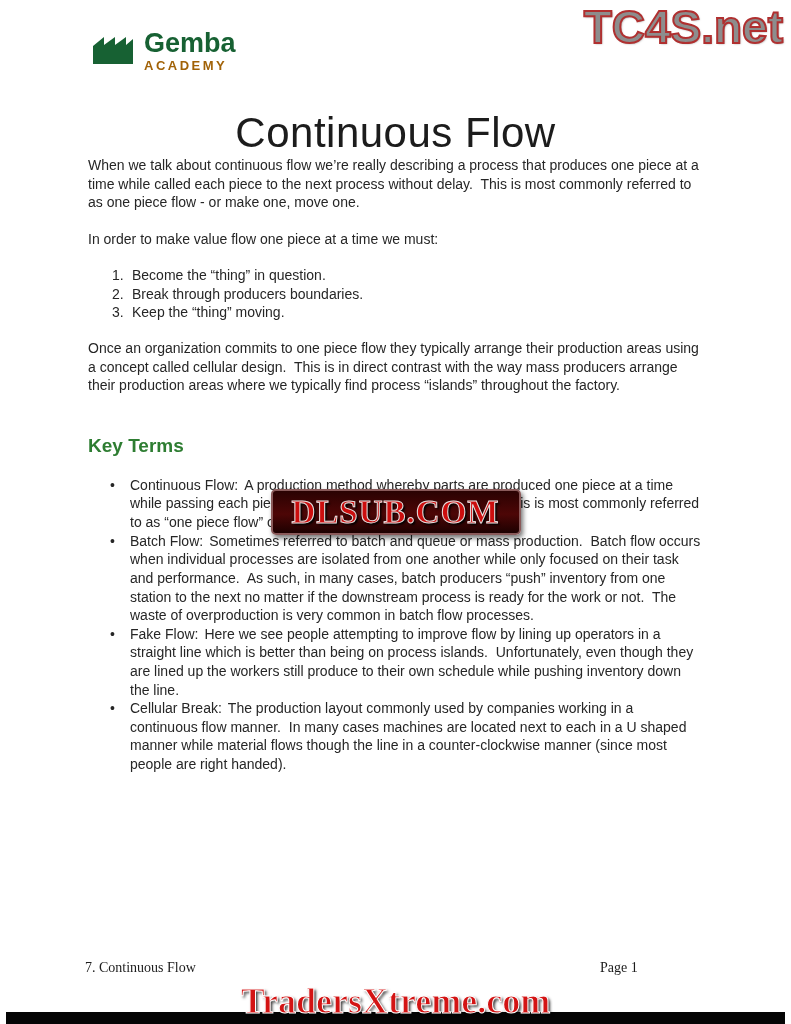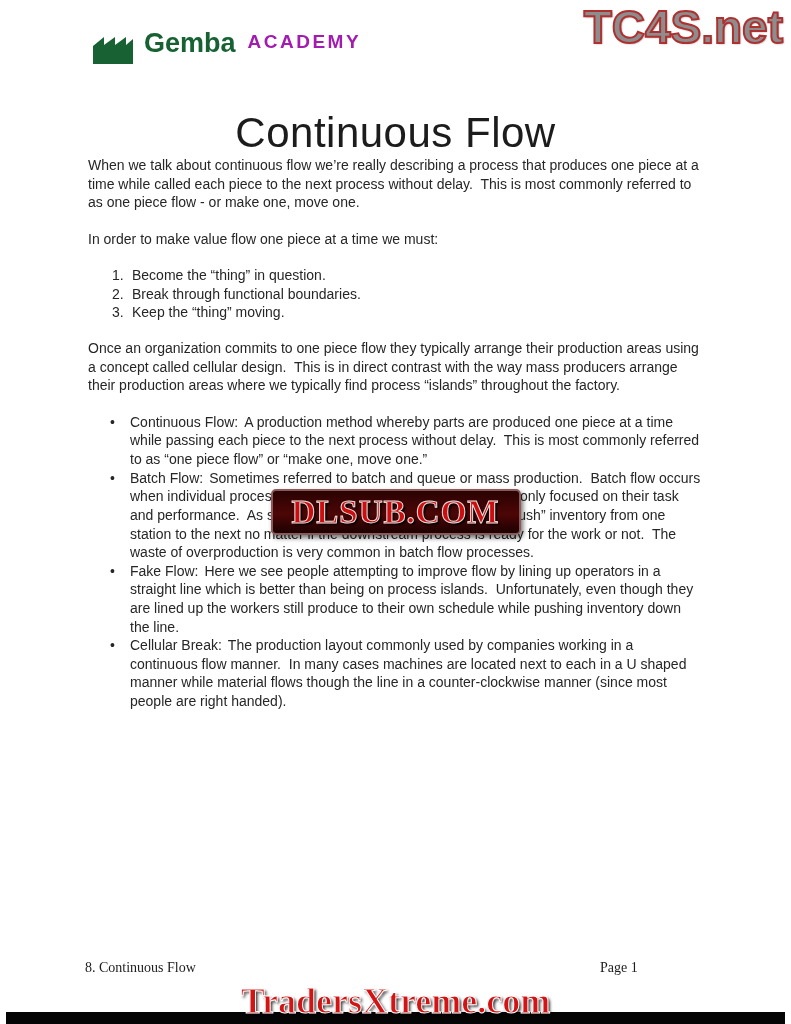--- a/index.html
+++ b/index.html
@@ -78,34 +78,33 @@
   
   .logo {
     position: absolute;
     top: 30px;
     left: 90px;
     display: flex;
     align-items: flex-start;
     gap: 8px;
   }
   .logo svg { display: block; }
-  .logo-text { display: flex; flex-direction: row; line-height: 1; }
+  .logo-text { display: flex; flex-direction: column; line-height: 1; }
   .logo-name {
     font-size: 27px;
     font-weight: bold;
     color: #176133;
     letter-spacing: 0px;
   }
   .logo-sub {
-    font-size: 19px;
-    font-weight: bold;
-    color: #a21caf;
+    font-size: 13px;
+    font-weight: bold;
+    color: #a16207;
     letter-spacing: 2.5px;
     margin-top: 2px;
-    margin-left: 12px;
   }
 
   
   .content {
     position: absolute;
     top: 0; left: 0; right: 0;
     padding: 8px 88px;
     color: #262626;
   }
   .doc-title {
@@ -205,43 +204,44 @@
     <p class="body">When we talk about continuous flow we’re really describing a process that produces one piece at a time while called each piece to the next process without delay.  This is most commonly referred to as one piece flow - or make one, move one.</p>
     <p class="body">In order to make value flow one piece at a time we must:</p>
 
     <div class="numlist">
       <div class="numrow">
         <span class="num">1.</span>
         <span>Become the “thing” in question.</span>
       </div>
       <div class="numrow">
         <span class="num">2.</span>
-        <span>Break through functional boundaries.</span>
+        <span>Break through producers boundaries.</span>
       </div>
       <div class="numrow">
         <span class="num">3.</span>
         <span>Keep the “thing” moving.</span>
       </div>
     </div>
 
     <p class="body">Once an organization commits to one piece flow they typically arrange their production areas using a concept called cellular design.  This is in direct contrast with the way mass producers arrange their production areas where we typically find process “islands” throughout the factory.</p>
 
+    <h2 class="section keyterms">Key Terms</h2>
 
     <ul class="bullets">
       <li><span class="term">Continuous Flow:</span><span>A production method whereby parts are produced one piece at a time while passing each piece to the next process without delay.  This is most commonly referred to as “one piece flow” or “make one, move one.”</span></li>
       <li><span class="term">Batch Flow:</span><span>Sometimes referred to batch and queue or mass production.  Batch flow occurs when individual processes are isolated from one another while only focused on their task and performance.  As such, in many cases, batch producers “push” inventory from one station to the next no matter if the downstream process is ready for the work or not.  The waste of overproduction is very common in batch flow processes.</span></li>
       <li><span class="term">Fake Flow:</span><span>Here we see people attempting to improve flow by lining up operators in a straight line which is better than being on process islands.  Unfortunately, even though they are lined up the workers still produce to their own schedule while pushing inventory down the line.</span></li>
       <li><span class="term">Cellular Break:</span><span>The production layout commonly used by companies working in a continuous flow manner.  In many cases machines are located next to each in a U shaped manner while material flows though the line in a counter-clockwise manner (since most people are right handed).</span></li>
     </ul>
 
   </div>
 
   <div class="wm-middle">
     <span>DLSUB.COM</span>
   </div>
 
-  <div class="footer-left">8. Continuous Flow</div>
+  <div class="footer-left">7. Continuous Flow</div>
   <div class="footer-right">Page 1</div>
 
   <div class="bottom-bar"></div>
   <div class="wm-bottom">TradersXtreme.com</div>
 
 </div>
 
 </body></html>

